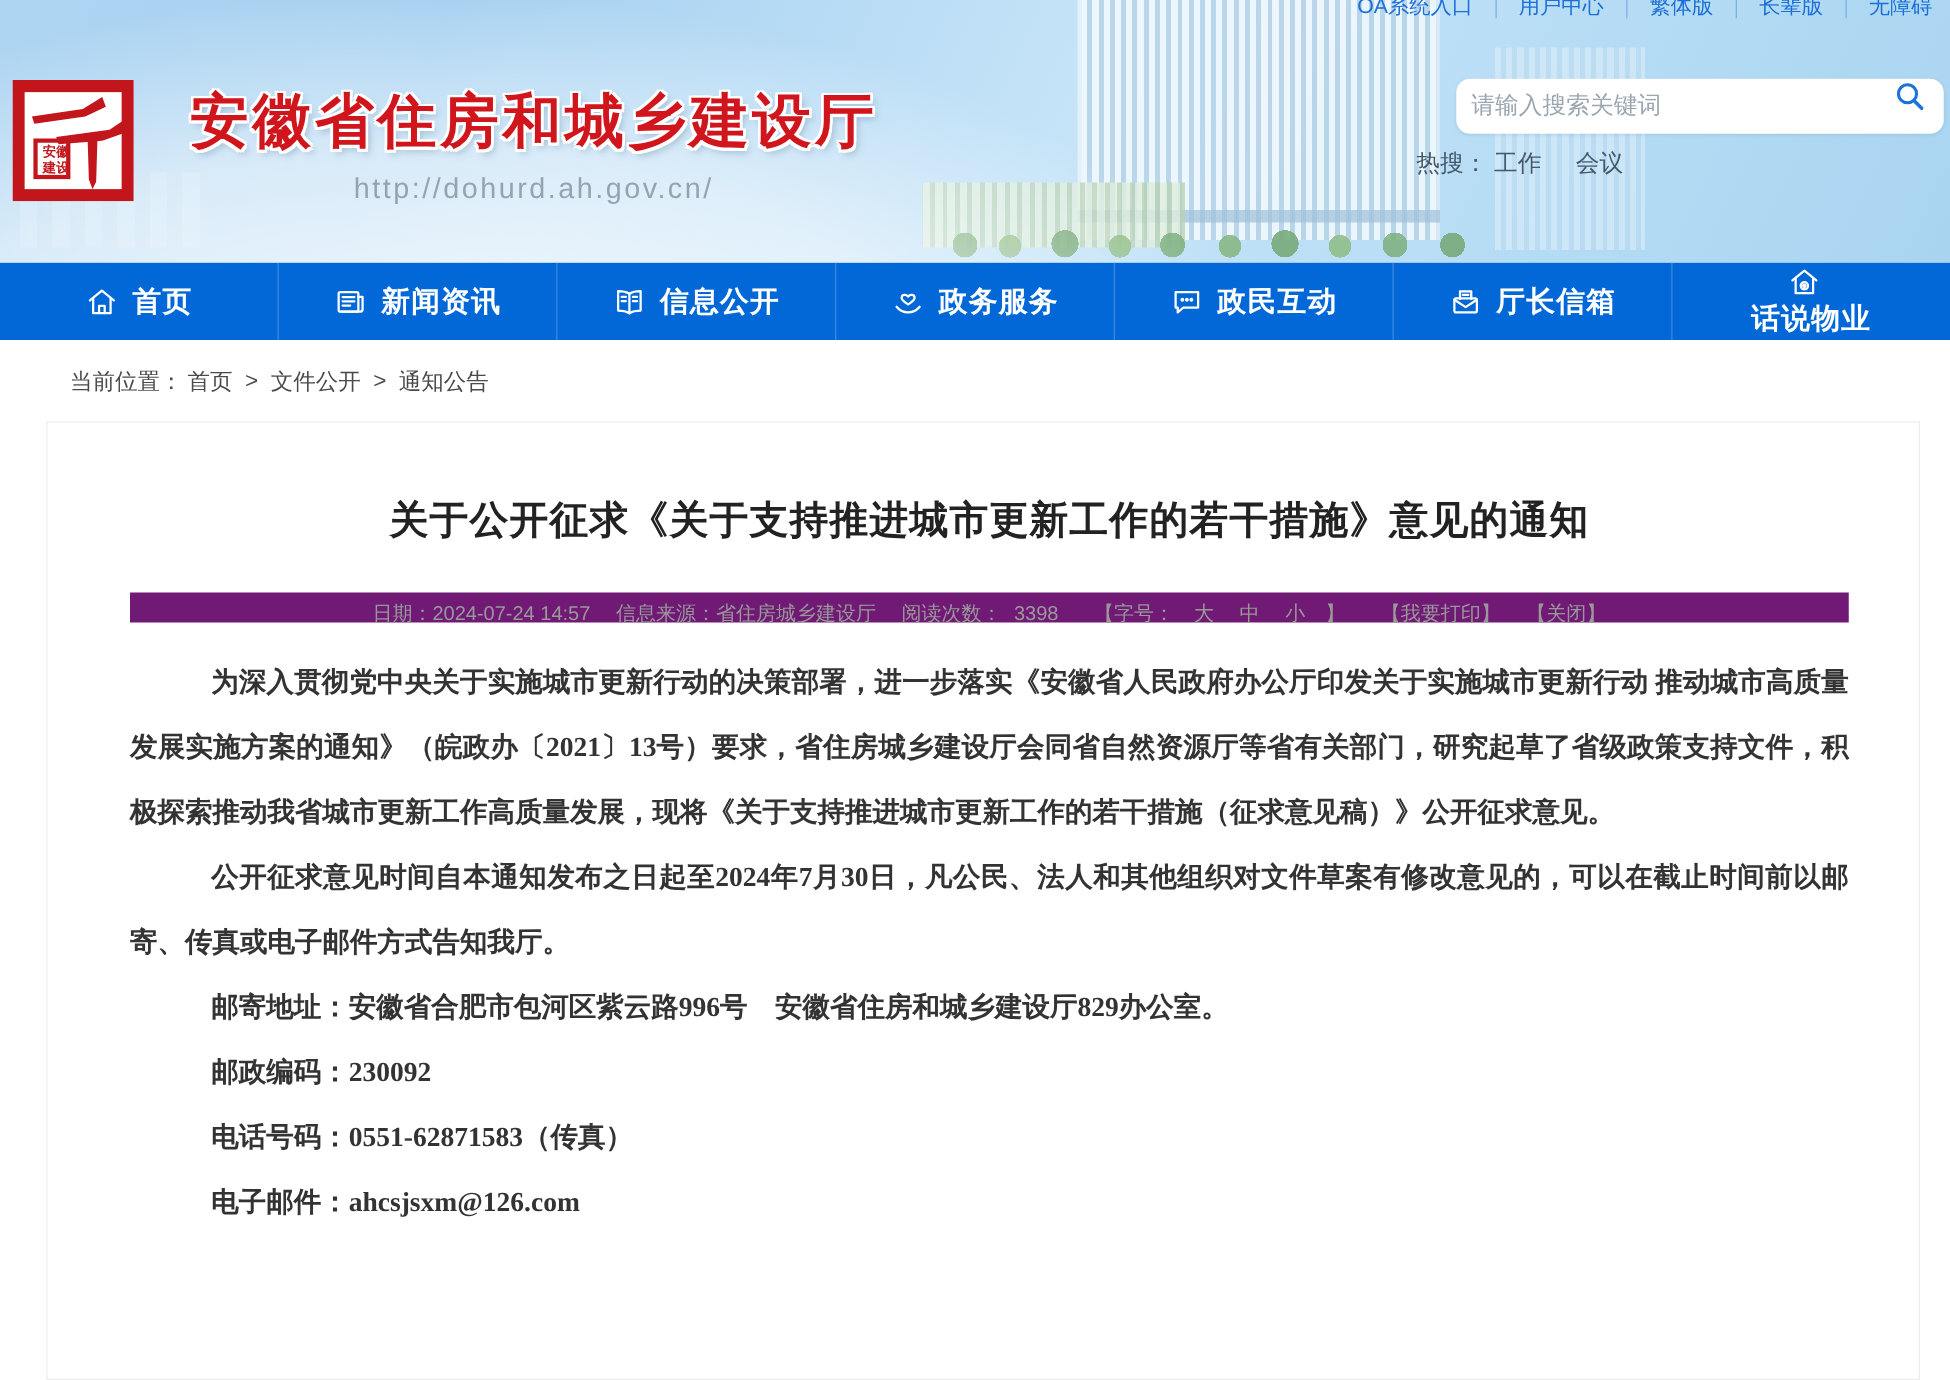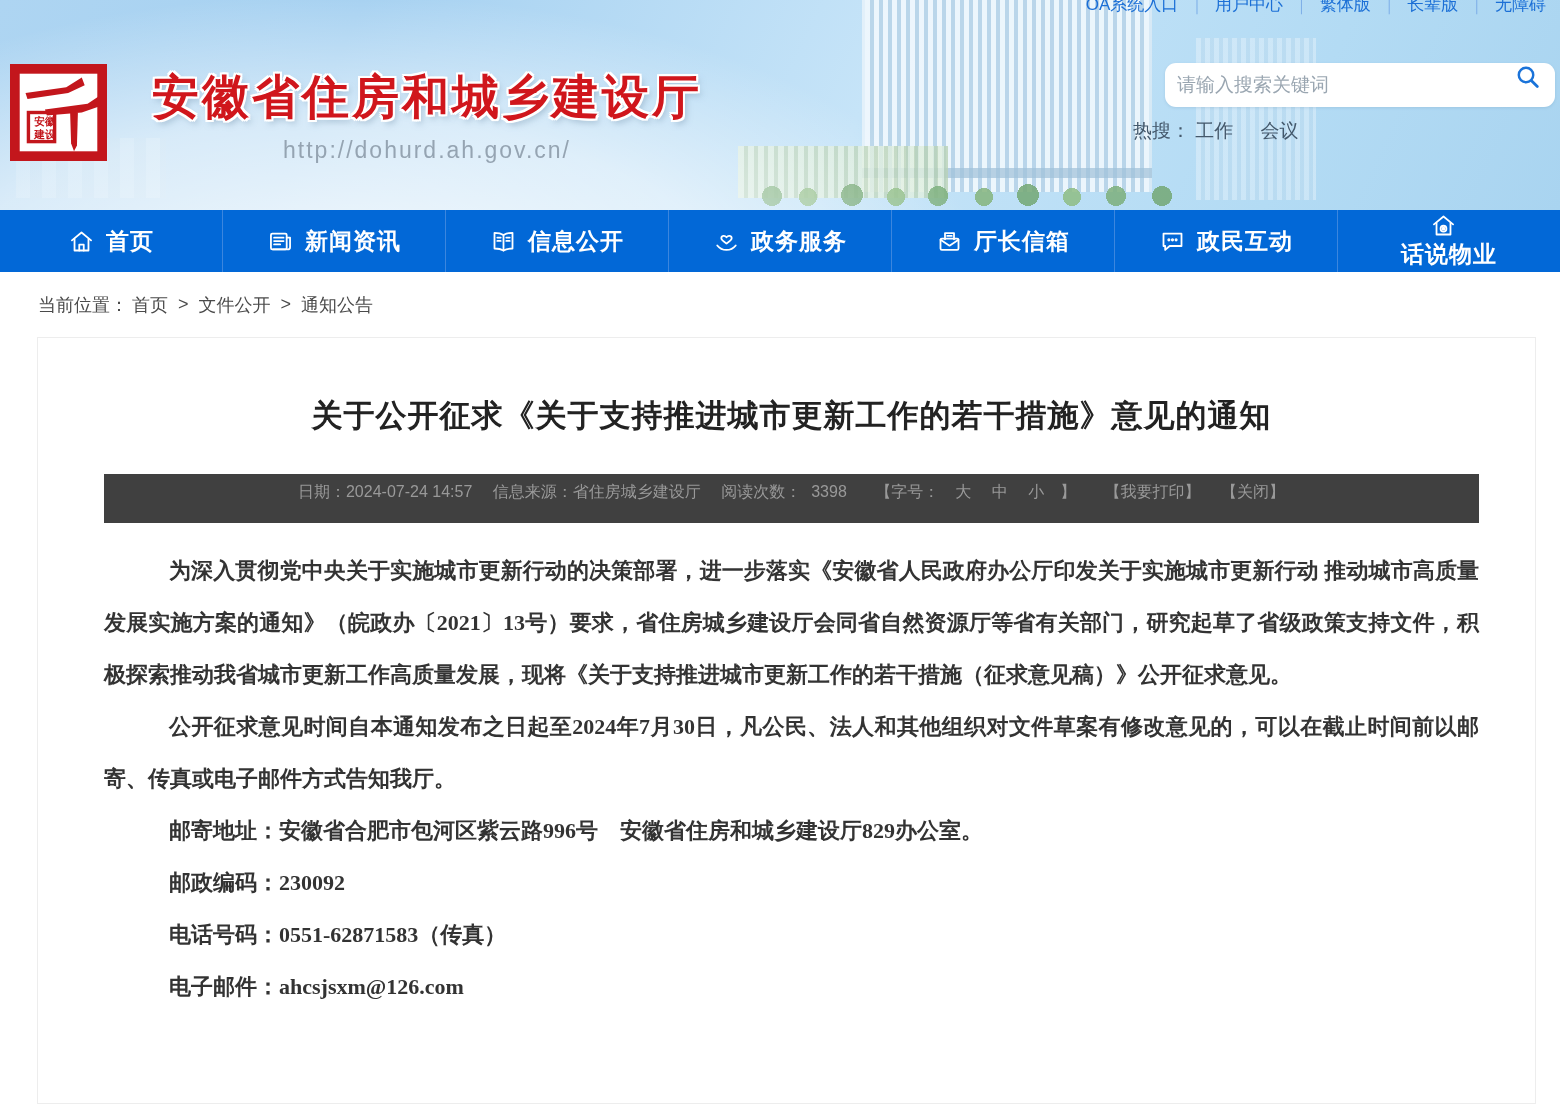--- a/index.html
+++ b/index.html
@@ -55,31 +55,31 @@
 
   
   .main-nav { display:flex; width:1560px; height:62px; background:#0268d7; }
   .nav-item { flex:1; display:flex; align-items:center; justify-content:center; cursor:pointer;
     border-right:1px solid #3c86de; }
   .nav-item:last-child { border-right:none;flex-direction:column; }
   .nav-item svg { margin-right:11px; }
   .nav-label { color:#fff; font-size:23px; font-weight:bold; letter-spacing:1px; }
 
   
-  .crumb-row { width:1560px; height:65px; background:#fff; display:flex; align-items:center; padding-left:38px; }
+  .crumb-row { width:1560px; height:65px; background:#fff; display:flex; align-items:center; padding-left:56px; }
   .crumb-row, .crumb-row a { font-size:18px; color:#4a4a4a; text-decoration:none; }
   .crumb-row a { margin:0 4px; }
   .crumb-sep { margin:0 6px; color:#4a4a4a; }
 
   
   .content-box { margin-left:37px; width:1499px; height:767px; background:#fff;
     border:1px solid #ededed; padding:56px 56px 0 66px; }
   .article-title { text-align:center; font-size:31px; font-weight:bold; color:#222;
     line-height:44px; letter-spacing:1px; }
-  .meta-bar { margin-top:36px; height:49px; line-height:36px; background:#404040;
+  .meta-bar { margin-top:36px; height:24px; line-height:36px; background:#701a75;
     text-align:center; font-size:16px; color:#999; white-space:nowrap; }
   .meta-bar span { margin:0 8px; }
   .meta-bar .act { cursor:pointer; }
   .meta-views-num { margin-left:2px !important; }
 
   .article-body { margin-top:22px; font-family:"Liberation Serif","DejaVu Serif",serif;
     font-size:22px; color:#333; line-height:52px; text-align:justify; }
   .article-body p { text-indent:65px;font-weight:bold; }
 
   a { cursor:pointer; }
@@ -160,35 +160,35 @@
   </div>
   <div class="nav-item">
     <svg width="27" height="27" viewBox="0 0 24 24" fill="none" stroke="#fff" stroke-width="1.6" stroke-linecap="round" stroke-linejoin="round">
       <path d="M12 8.2c1.6-1.9 4.6-1.4 4.6 1 0 1.7-2.3 3.1-4.6 4.6-2.3-1.5-4.6-2.9-4.6-4.6 0-2.4 3-2.9 4.6-1z"></path>
       <path d="M3.8 15.5c2.2 2.8 5 4 8.2 4s6-1.2 8.2-4"></path>
     </svg>
     <span class="nav-label">政务服务</span>
   </div>
   <div class="nav-item">
     <svg width="27" height="27" viewBox="0 0 24 24" fill="none" stroke="#fff" stroke-width="1.6" stroke-linecap="round" stroke-linejoin="round">
+      <path d="M4 5h16v11H9.5L5.5 19.5V16H4z"></path>
+      <circle cx="8.8" cy="10.5" r=".6" fill="#fff"></circle>
+        <circle cx="12" cy="10.5" r=".6" fill="#fff"></circle>
+        <circle cx="15.2" cy="10.5" r=".6" fill="#fff"></circle>
+    </svg>
+    <span class="nav-label">政民互动</span>
+  </div>
+  <div class="nav-item">
+    <svg width="27" height="27" viewBox="0 0 24 24" fill="none" stroke="#fff" stroke-width="1.6" stroke-linecap="round" stroke-linejoin="round">
       <path d="M8 10V4.5h8V10"></path>
         <path d="M10 7h4"></path>
       <rect x="4" y="9.5" width="16" height="10" rx="1.2"></rect>
         <path d="M4 10.5l8 5.2 8-5.2"></path>
     </svg>
     <span class="nav-label">厅长信箱</span>
-  </div>
-  <div class="nav-item">
-    <svg width="27" height="27" viewBox="0 0 24 24" fill="none" stroke="#fff" stroke-width="1.6" stroke-linecap="round" stroke-linejoin="round">
-      <path d="M4 5h16v11H9.5L5.5 19.5V16H4z"></path>
-      <circle cx="8.8" cy="10.5" r=".6" fill="#fff"></circle>
-        <circle cx="12" cy="10.5" r=".6" fill="#fff"></circle>
-        <circle cx="15.2" cy="10.5" r=".6" fill="#fff"></circle>
-    </svg>
-    <span class="nav-label">政民互动</span>
   </div>
   <div class="nav-item">
     <svg width="27" height="27" viewBox="0 0 24 24" fill="none" stroke="#fff" stroke-width="1.6" stroke-linecap="round" stroke-linejoin="round">
       <path d="M3.5 11 12 4l8.5 7"></path>
         <path d="M5.8 9.6V20h12.4V9.6"></path>
       <circle cx="12" cy="14.8" r="2.6"></circle>
         <circle cx="12" cy="14.8" r=".9" fill="#fff"></circle>
     </svg>
     <span class="nav-label">话说物业</span>
   </div>

